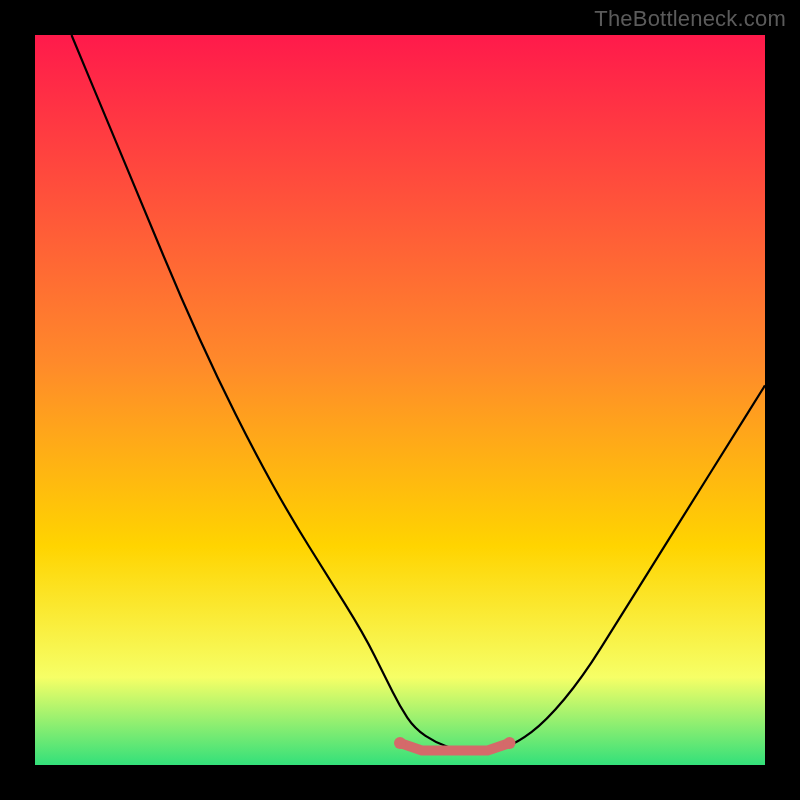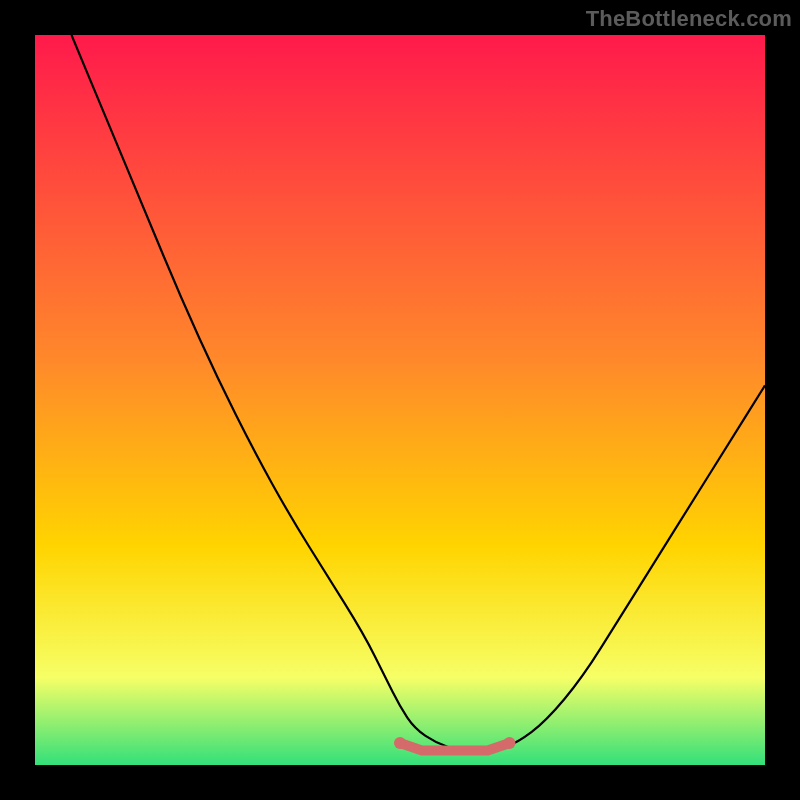--- a/index.html
+++ b/index.html
@@ -13,24 +13,24 @@
   }
   .frame {
     position: relative;
     width: 800px;
     height: 800px;
     background: #000;
   }
   .watermark {
     position: absolute;
     top: 6px;
-    right: 8px;
+    right: 14px;
     color: #5b5b5b;
     font-size: 22px;
-    font-weight: 700;
+    font-weight: 400;
     letter-spacing: 0.2px;
     text-align: right;
     z-index: 5;
   }
   .plot-area {
     position: absolute;
     left: 35px;
     top: 35px;
     width: 730px;
     height: 730px;

